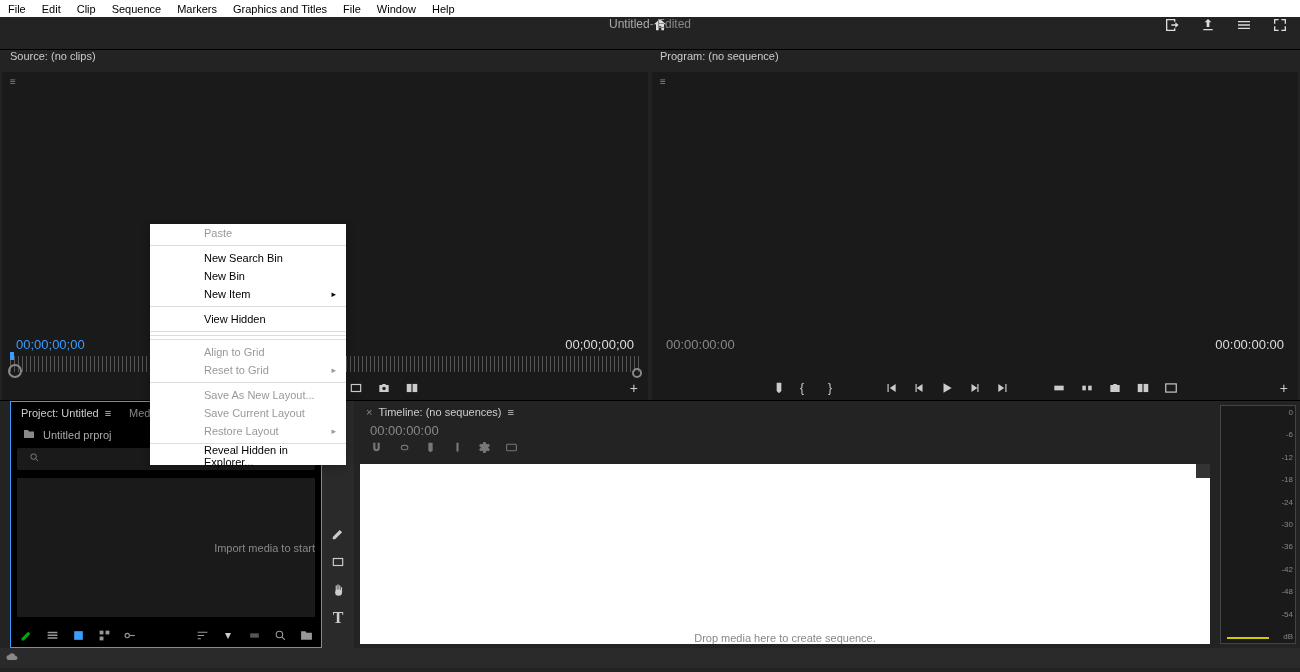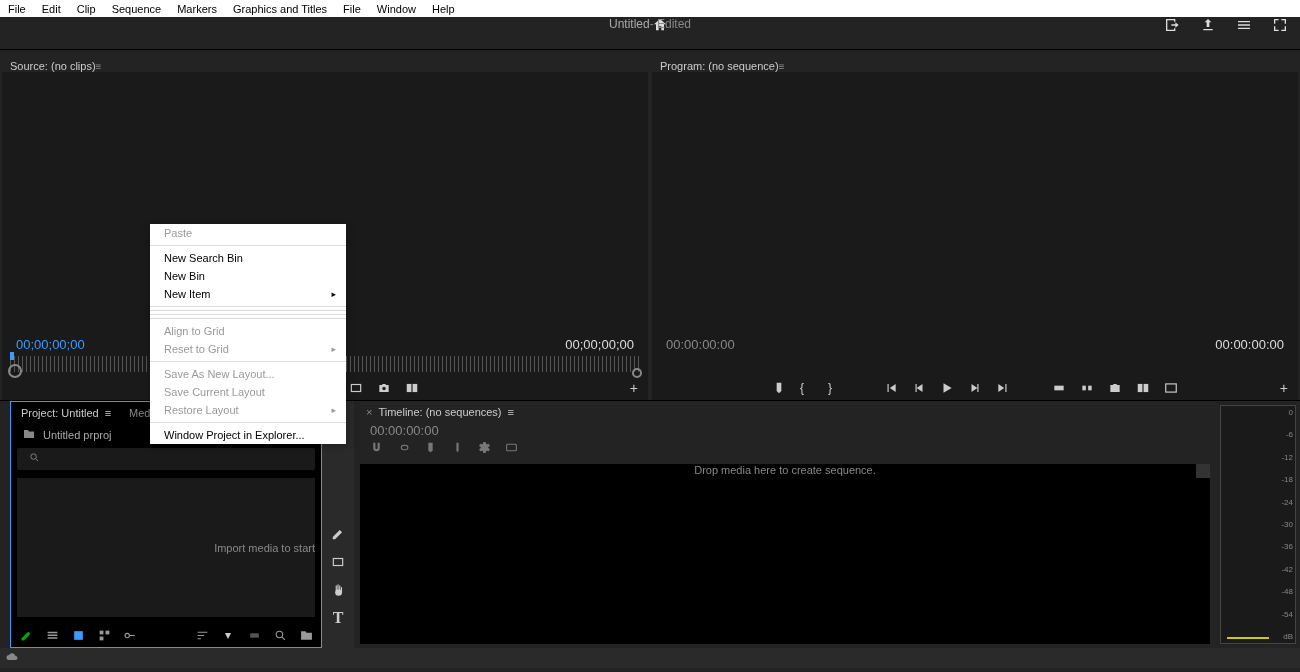--- a/index.html
+++ b/index.html
@@ -14,21 +14,21 @@
 .wsbar .home-icon svg { width: 16px; height: 16px; fill: #ddd; }
 .wsbar .ws-tab { padding-bottom: 2px; }
 .wsbar .ws-tab.active { color: #fff; border-bottom: 2px solid #fff; }
 .wsbar .center { position: absolute; left: 50%; transform: translateX(-50%); display: flex; }
 .wsbar .right { position: absolute; right: 12px; display: flex; gap: 20px; align-items: center; }
 .wsbar .right svg { width: 16px; height: 16px; fill: #ddd; }
 
 
 .main { display: flex; height: 350px; }
 .panel { flex: 1; background: #232323; position: relative; }
-.panel-header { height: 22px; display: flex; align-items: flex-end; padding-left: 10px; gap: 0; font-size: 11px; color: #ccc; }
+.panel-header { height: 22px; display: flex; align-items: flex-start; padding-left: 10px; gap: 14px; font-size: 11px; color: #ccc; flex-direction: column; }
 .panel-header .hamburger { font-size: 10px; color: #888; }
 .panel-body { height: calc(100% - 22px); background: #1a1a1a; margin: 0 2px; }
 .tc-row { position: absolute; bottom: 48px; left: 0; right: 0; display: flex; justify-content: space-between; padding: 0 16px; font-size: 13px; align-items: center; }
 .tc-blue { color: #3a9cff; font-weight: 500; }
 .tc-white { color: #ddd; }
 .page { color: #aaa; font-size: 11px; }
 .ruler { position: absolute; bottom: 28px; left: 10px; right: 10px; height: 16px; background: repeating-linear-gradient(90deg, #555 0, #555 1px, transparent 1px, transparent 4px); }
 .ruler::before { content: ''; position: absolute; left: 0; top: -4px; width: 4px; height: 8px; background: #3a9cff; }
 .ruler::after { content: ''; position: absolute; left: -2px; bottom: -6px; width: 10px; height: 10px; border: 2px solid #888; border-radius: 50%; }
 .ruler .end-dot { position: absolute; right: -2px; bottom: -6px; width: 10px; height: 10px; border: 2px solid #888; border-radius: 50%; }
@@ -54,34 +54,34 @@
 
 .tool-strip { width: 32px; background: #2a2a2a; display: flex; flex-direction: column; align-items: center; padding-top: 124px; gap: 10px; }
 .tool-strip .tool { width: 18px; height: 18px; display: flex; align-items: center; justify-content: center; color: #ccc; }
 .tool-strip svg { width: 14px; height: 14px; fill: #ccc; }
 
 .timeline-panel { flex: 1; background: #232323; display: flex; flex-direction: column; margin: 0 2px; }
 .timeline-header { height: 22px; display: flex; align-items: center; padding-left: 10px; gap: 6px; font-size: 11px; color: #ccc; }
 .timeline-tc { padding-left: 14px; font-size: 13px; color: #888; }
 .timeline-tools { height: 22px; display: flex; align-items: center; padding-left: 14px; gap: 14px; }
 .timeline-tools svg { width: 13px; height: 13px; fill: #777; }
-.timeline-body { flex: 1; display: flex; align-items: flex-start; justify-content: center; color: #888; font-size: 11px; background: #000000; margin: 4px; position: relative; }
+.timeline-body { flex: 1; display: flex; align-items: flex-end; justify-content: center; color: #888; font-size: 11px; background: #ffffff; margin: 4px; position: relative; }
 .timeline-body .scroll-corner { position: absolute; right: 0; top: 0; width: 14px; height: 14px; background: #333; }
 
 .meters { width: 84px; background: #232323; padding: 4px; }
 .meters-inner { width: 100%; height: 100%; border: 1px solid #444; position: relative; background: linear-gradient(#1a1a1a,#1a1a1a); }
 .meters-inner .scale { position: absolute; right: 2px; top: 2px; bottom: 2px; display: flex; flex-direction: column; justify-content: space-between; font-size: 8px; color: #888; text-align: right; }
 .meters-inner .bar { position: absolute; left: 6px; bottom: 4px; width: 42px; height: 2px; background: #cc0; }
 
 .statusbar { height: 20px; background: #2a2a2a; display: flex; align-items: center; padding-left: 6px; }
 .statusbar svg { width: 12px; height: 12px; fill: #888; }
 
 
 .context-menu { position: absolute; left: 150px; top: 224px; width: 196px; background: #fff; box-shadow: 0 2px 8px rgba(0,0,0,0.3); font-size: 11px; color: #000; }
-.context-menu .item { height: 18px; display: flex; align-items: center; padding: 4px 14px; position: relative; }
+.context-menu .item { height: 18px; display: flex; align-items: center; padding: 4px 14px; position: relative; margin-left: 40px; }
 .context-menu .item.disabled { color: #999; }
 .context-menu .sep { height: 1px; background: #ddd; margin: 3px 0; }
 .context-menu .item.highlight { border: 2px solid #3c3; height: 20px; }
 .context-menu .item .arrow { position: absolute; right: 10px; font-size: 9px; }
 </style>
 </head>
 <body>
 
 <div class="menubar">
   <span>File</span>
@@ -382,30 +382,31 @@
 <div class="context-menu">
   <div class="item disabled">Paste</div>
   <div class="sep"></div>
   <div class="item">New Search Bin</div>
   <div class="item">New Bin</div>
   <div class="item">
       <span>New Item</span>
       <span class="arrow">▸</span>
     </div>
   <div class="sep"></div>
+  <div class="item">View Hidden</div>
   <div class="sep"></div>
   <div class="sep"></div>
   <div class="sep"></div>
   <div class="item disabled">Align to Grid</div>
   <div class="item disabled">
       <span>Reset to Grid</span>
       <span class="arrow">▸</span>
     </div>
   <div class="sep"></div>
   <div class="item disabled">Save As New Layout...</div>
   <div class="item disabled">Save Current Layout</div>
   <div class="item disabled">
       <span>Restore Layout</span>
       <span class="arrow">▸</span>
     </div>
   <div class="sep"></div>
-  <div class="item">Window Project in Explorer...</div>
+  <div class="item">Reveal Hidden in Explorer...</div>
 </div>
 
 </body></html>

